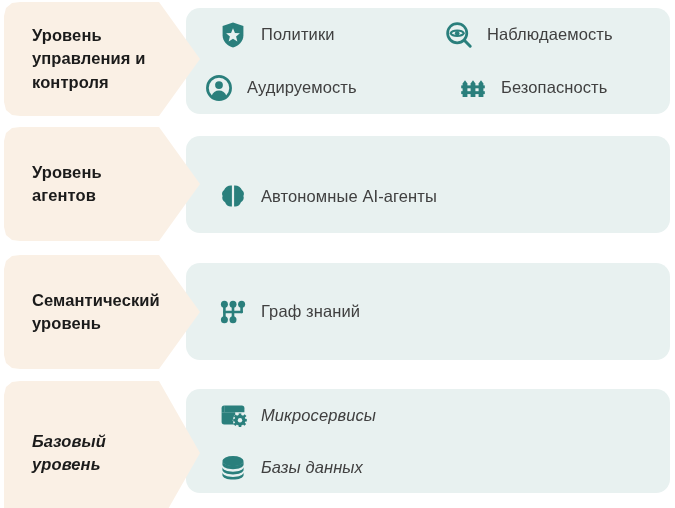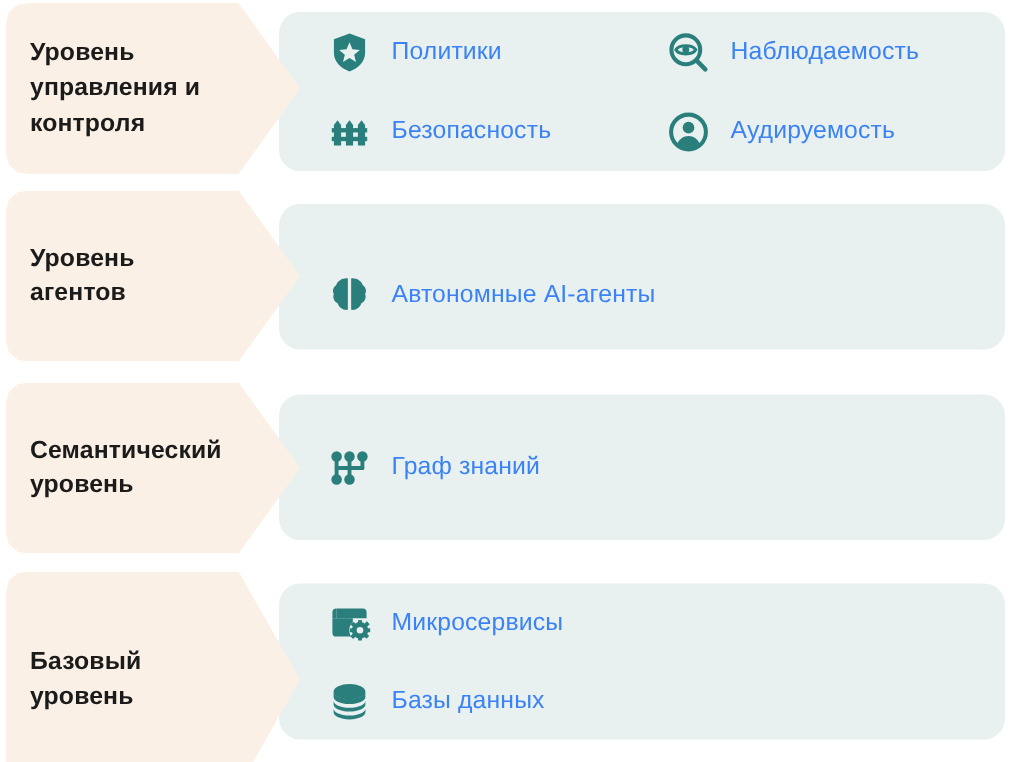--- a/index.html
+++ b/index.html
@@ -49,21 +49,21 @@
     -webkit-clip-path: polygon(
         0% 14px, 2px 6px, 8px 1px, 16px 0%,
         155px 0%, 196px 50%, 155px 100%,
         16px 100%, 8px calc(100% - 1px), 2px calc(100% - 6px), 0% calc(100% - 14px));
     clip-path: polygon(
         0% 14px, 2px 6px, 8px 1px, 16px 0%,
         155px 0%, 196px 50%, 155px 100%,
         16px 100%, 8px calc(100% - 1px), 2px calc(100% - 6px), 0% calc(100% - 14px));
   }
   .tab-label {
-    padding-left: 16px;
+    padding-left: 28px;
     padding-right: 14px;
     font-size: 16.5px;
     font-weight: bold;
     line-height: 1.42;
     color: #1b1b1b;
     letter-spacing: 0.1px;
     white-space: pre-line;
   }
 
   
@@ -85,21 +85,21 @@
     display: flex;
     align-items: center;
     gap: 13px;
     padding-left: 32px;
     box-sizing: border-box;
   }
   .item.col2 { padding-left: 18px; text-align: center; }
 
   .item-label {
     font-size: 16.5px;
-    color: #3b82f6;
+    color: #404040;
     line-height: 1;
     letter-spacing: 0.1px;
     white-space: nowrap;
   }
 
   .icon {
     flex: 0 0 auto;
     width: 30px;
     height: 30px;
     display: block;
@@ -115,21 +115,21 @@
   #row2 { top: 127px; height: 115px; }
   #row2 .panel { top: 9px;  height: 97px; }
   #row2 .tab   { top: 0;    height: 114px; }
   #row2 .items { top: 9px;  height: 120px; left: 186px; width: 484px; }
 
   #row3 { top: 254px; height: 115px; }
   #row3 .panel { top: 9px;  height: 97px; }
   #row3 .tab   { top: 1px;    height: 114px; }
   #row3 .items { top: 9px;  height: 97px; left: 186px; width: 484px; justify-content: center; }
 
-  #row4 { top: 381px; height: 124px; }
+  #row4 { top: 381px; height: 124px; font-style: italic; }
   #row4 .panel { top: 8px;  height: 104px; }
   #row4 .tab   { top: 0;    height: 144px; }
   #row4 .items { top: 8px;  height: 104px; left: 186px; width: 484px; }
   #row4 .item  { flex: 1; }
 </style>
 </head>
 <body>
 
 <div id="stack">
 
@@ -152,44 +152,44 @@
           <svg viewBox="0 0 30 30">
             <circle cx="13.2" cy="13.2" r="9.6" fill="none" stroke="#2a7f7c" stroke-width="2.7"></circle>
             <path d="M6.6 13.2 C8.6 9.6 17.8 9.6 19.8 13.2 C17.8 16.8 8.6 16.8 6.6 13.2 Z" fill="none" stroke="#2a7f7c" stroke-width="2.1"></path>
             <circle cx="13.2" cy="13.2" r="2.3" fill="#2a7f7c"></circle>
             <line x1="20.3" y1="20.3" x2="26.2" y2="26.2" stroke="#2a7f7c" stroke-width="3" stroke-linecap="round"></line>
           </svg>
         </span>
         <span class="item-label">Наблюдаемость</span>
       </div>
 
+      <div class="item col2">
+        <span class="icon">
+          <svg viewBox="0 0 30 30">
+            <circle cx="15" cy="15" r="11.6" fill="none" stroke="#2a7f7c" stroke-width="2.7"></circle>
+            <circle cx="15" cy="12.1" r="3.9" fill="#2a7f7c"></circle>
+            <path d="M7.4 23.4 C8.6 19.5 11.6 17.6 15 17.6 C18.4 17.6 21.4 19.5 22.6 23.4 C20.6 25.3 17.9 26.4 15 26.4 C12.1 26.4 9.4 25.3 7.4 23.4 Z" fill="#2a7f7c"></path>
+          </svg>
+        </span>
+        <span class="item-label">Аудируемость</span>
+      </div>
+
       <div class="item">
         <span class="icon">
           <svg viewBox="0 0 30 30">
             <g fill="#2a7f7c">
               <path d="M4.6 10.4 L7 7.2 L9.4 10.4 V24 H4.6 Z"></path>
               <path d="M12.6 10.4 L15 7.2 L17.4 10.4 V24 H12.6 Z"></path>
               <path d="M20.6 10.4 L23 7.2 L25.4 10.4 V24 H20.6 Z"></path>
               <rect x="3.2" y="12.4" width="23.6" height="2.9"></rect>
               <rect x="3.2" y="18.2" width="23.6" height="2.9"></rect>
             </g>
           </svg>
         </span>
         <span class="item-label">Безопасность</span>
-      </div>
-
-      <div class="item col2">
-        <span class="icon">
-          <svg viewBox="0 0 30 30">
-            <circle cx="15" cy="15" r="11.6" fill="none" stroke="#2a7f7c" stroke-width="2.7"></circle>
-            <circle cx="15" cy="12.1" r="3.9" fill="#2a7f7c"></circle>
-            <path d="M7.4 23.4 C8.6 19.5 11.6 17.6 15 17.6 C18.4 17.6 21.4 19.5 22.6 23.4 C20.6 25.3 17.9 26.4 15 26.4 C12.1 26.4 9.4 25.3 7.4 23.4 Z" fill="#2a7f7c"></path>
-          </svg>
-        </span>
-        <span class="item-label">Аудируемость</span>
       </div>
     </div>
 
     <div class="tab">
       <span class="tab-label">Уровень
 управления и
 контроля</span>
     </div>
   </div>
 

